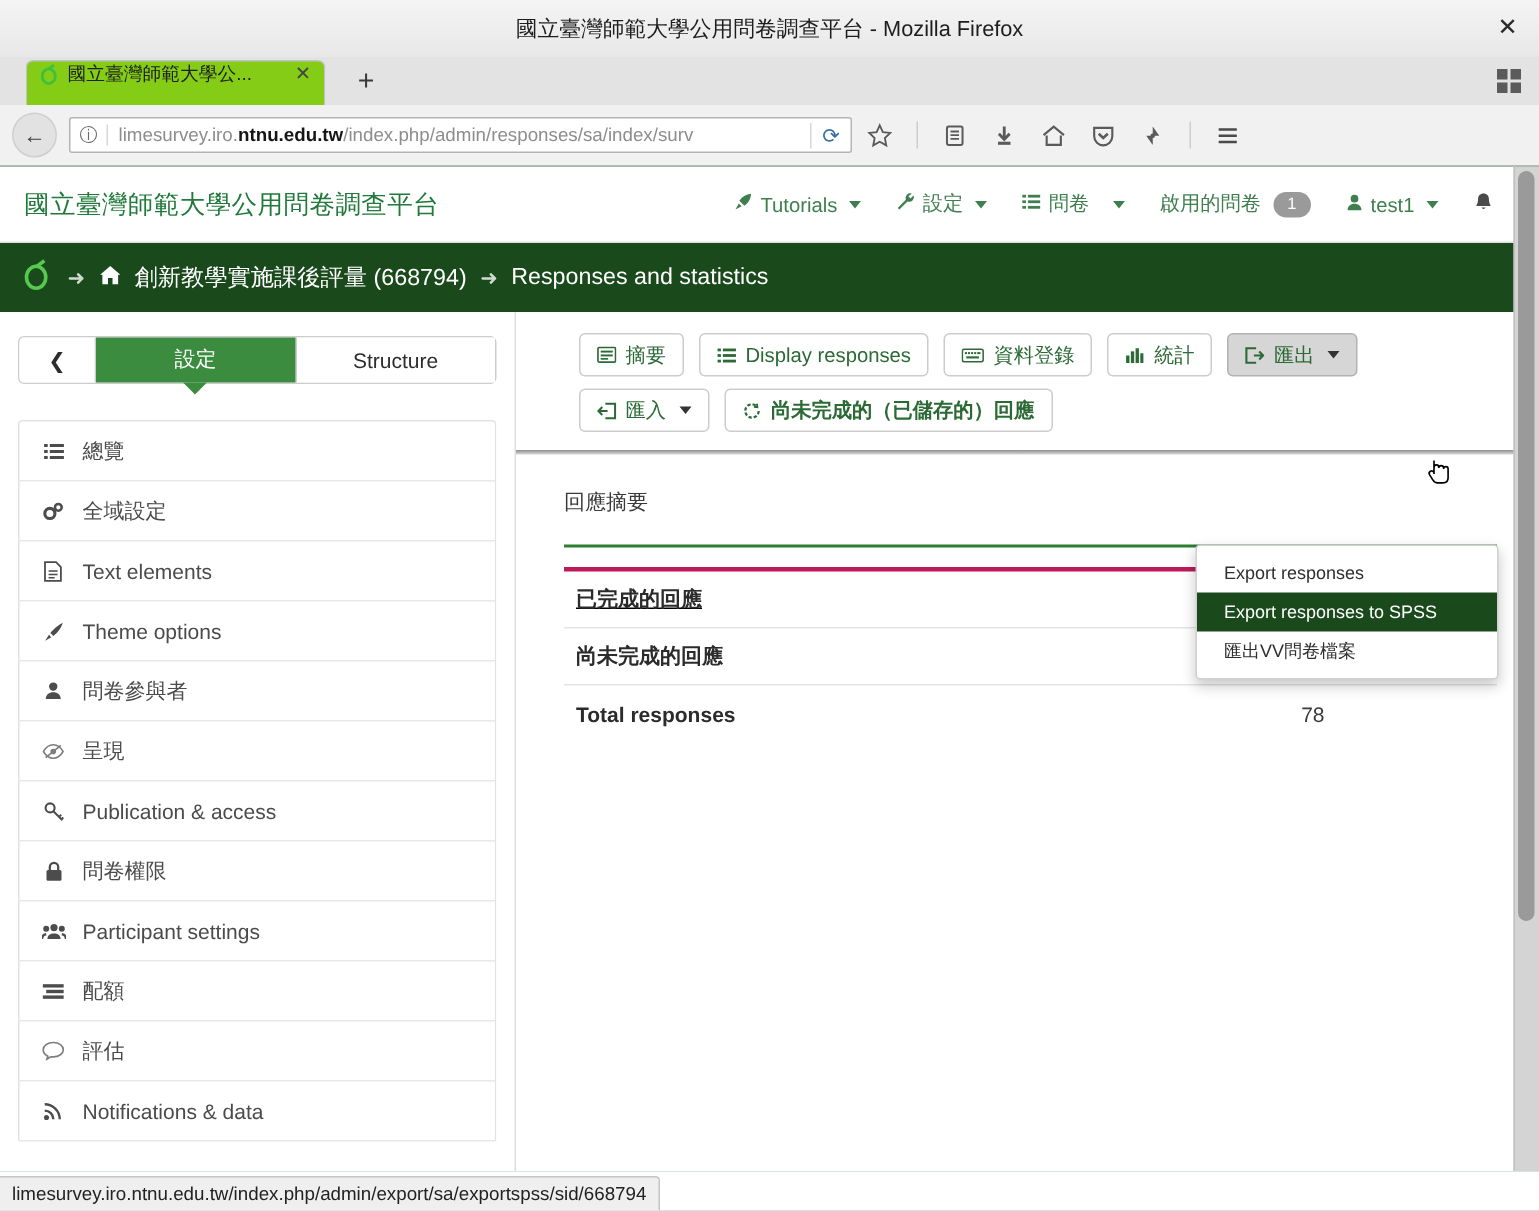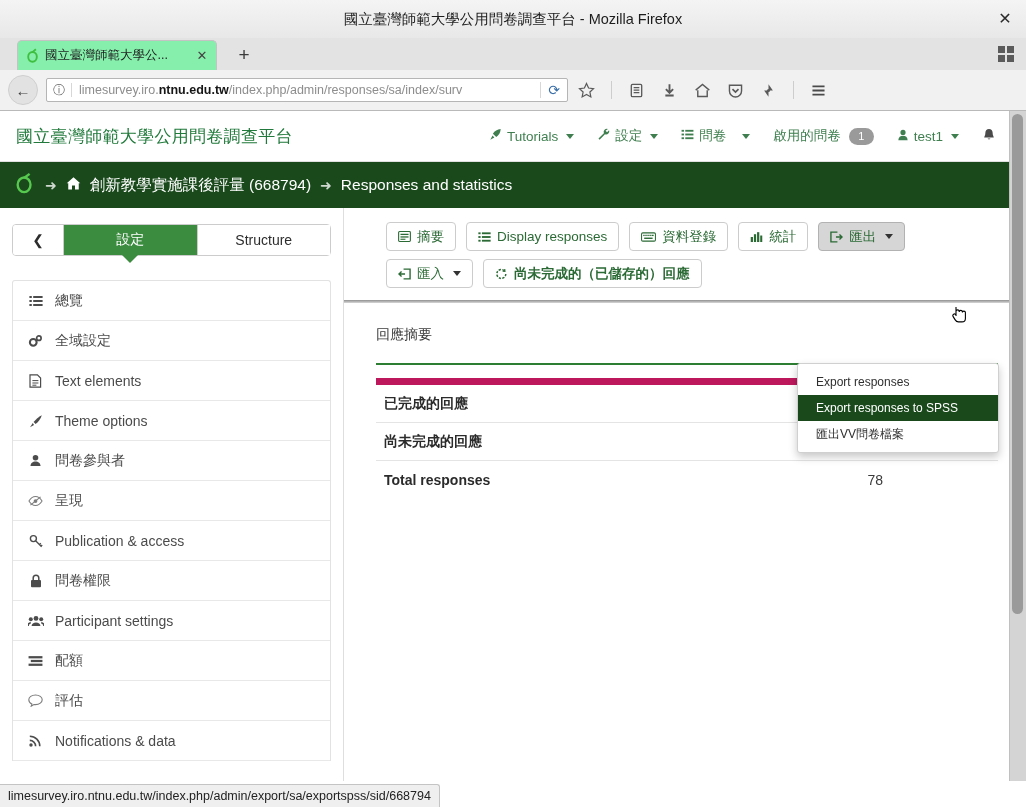--- a/index.html
+++ b/index.html
@@ -28,24 +28,24 @@
     font-size: 16px; color: #2b2b2b; cursor: default;
   }
 
   .ff-tabstrip {
     position: absolute; left: 0; top: 38px; width: 1026px; height: 32px;
     background: #e3e3e3;
     border-bottom: 1px solid #c9c9c9;
   }
   .ff-tab {
     position: absolute; left: 17px; top: 2px; width: 200px; height: 30px;
-    background: #86efac;
+    background: #84cc16;
     border: 1px solid #c3c3c3; border-bottom: none;
     border-radius: 5px 5px 0 0;
-    display: flex; align-items: center; padding: 0 6px; box-sizing: border-box;
+    display: flex; align-items: flex-start; padding: 0 6px; box-sizing: border-box;
   }
   .ff-tab-favicon {
     width: 16px; height: 16px; margin-right: 5px; flex: 0 0 auto;
     display: inline-flex; align-items: center; justify-content: center;
   }
   .ff-tab-label {
     font-size: 12.5px; color: #1f1f1f; flex: 1 1 auto;
     white-space: nowrap; overflow: hidden; text-overflow: ellipsis;
   }
   .ff-tab-close {
@@ -250,21 +250,21 @@
   }
   .panel-rule {
     position: absolute; left: 32px; top: 155px; width: 622px; height: 2px;
     background: #2d7d33;
   }
   .sum-table {
     position: absolute; left: 32px; top: 170px; width: 622px;
     border-collapse: collapse;
   }
   .sum-table tr { border-top: 1px solid #e4e4e4; }
-  .sum-table tr:first-child { border-top: 7px solid #be185d; }
+  .sum-table tr:first-child { border-top: 3px solid #be185d; text-decoration: underline; }
   .sum-table td {
     height: 37px; font-size: 14px; color: #2b2b2b; font-weight: bold;
     padding: 0 8px 0 8px;
   }
   .sum-table td.val {
     text-align: right; font-weight: normal; color: #3a3a3a;
     padding-right: 115px;
   }
 
   

